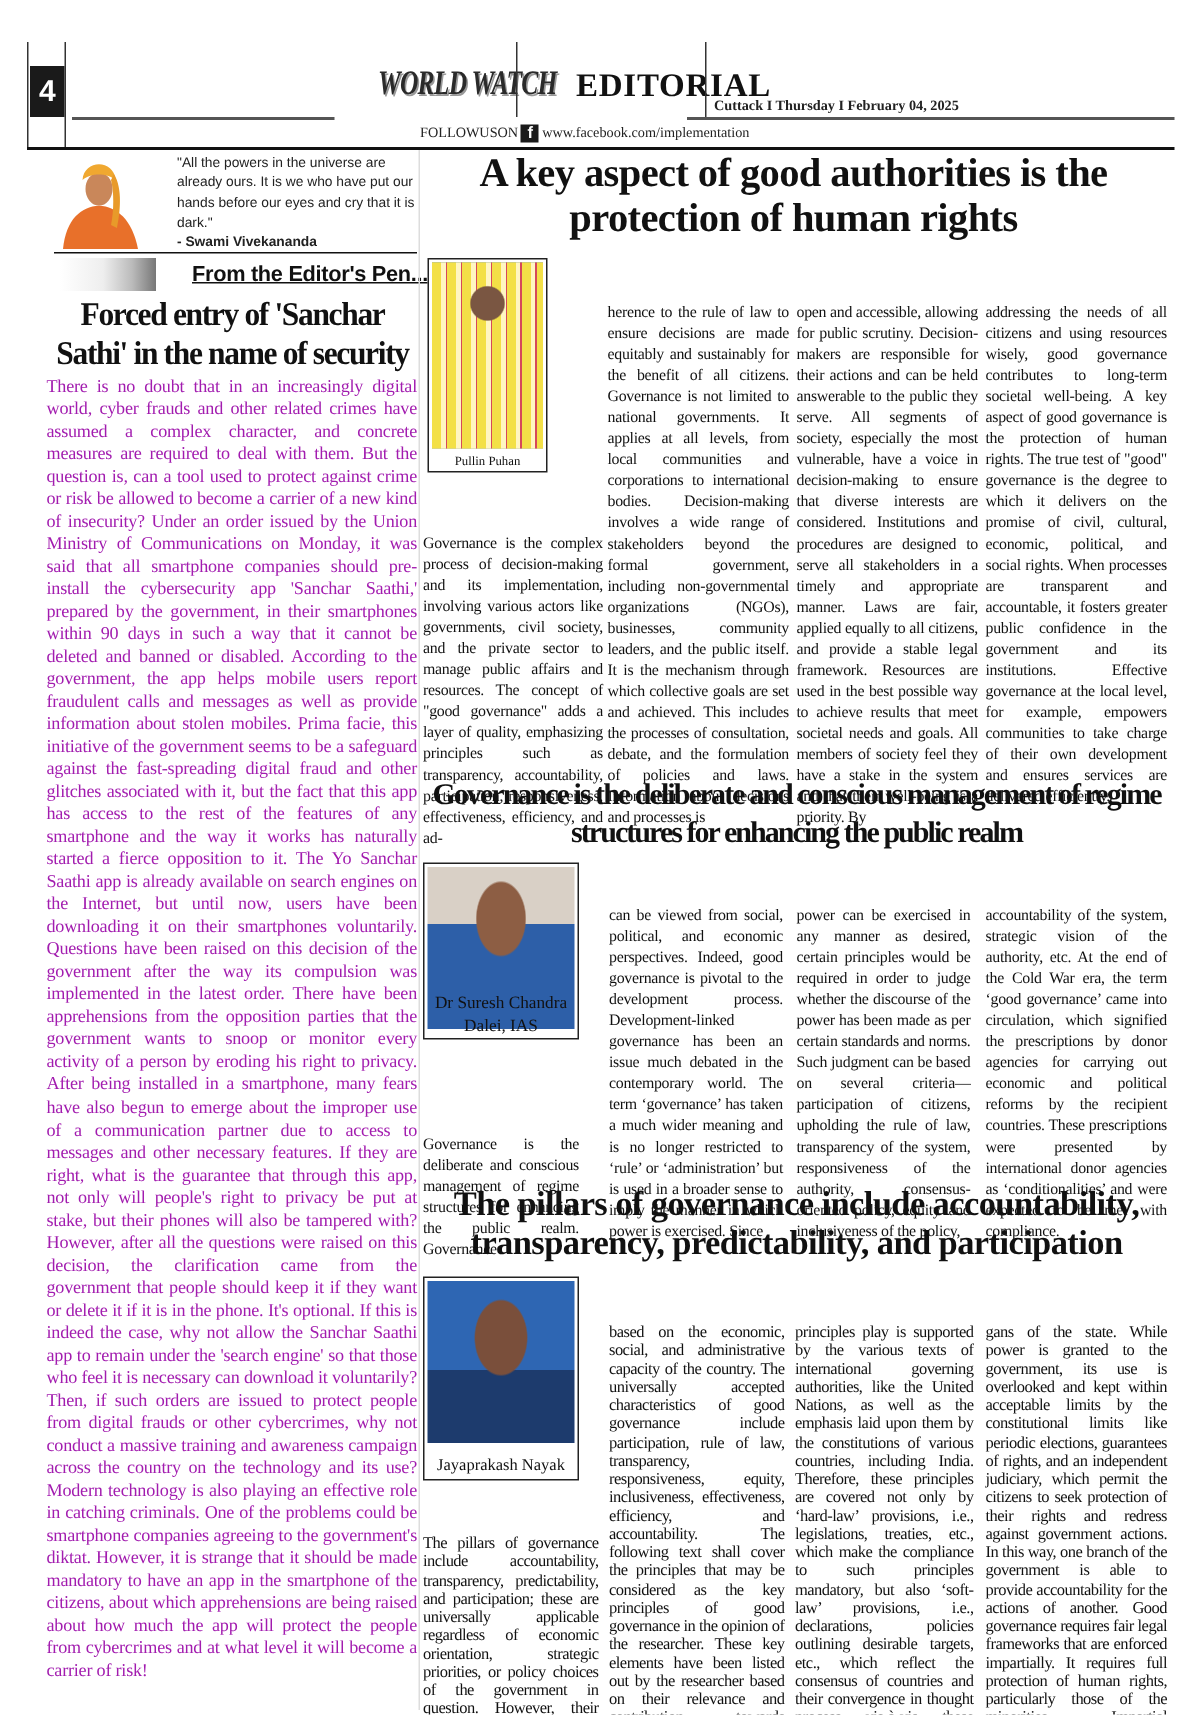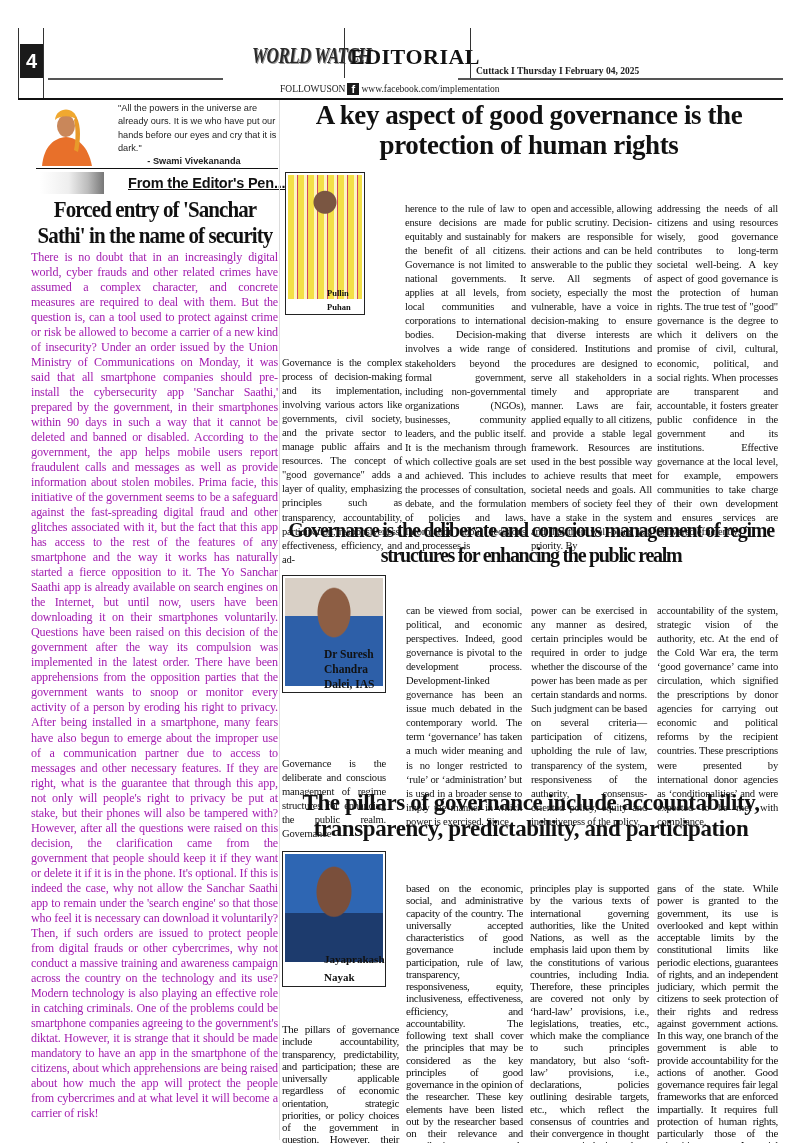--- a/index.html
+++ b/index.html
@@ -11,33 +11,33 @@
   .page-num { position: absolute; left: 20px; top: 44px; width: 23px; height: 34px; background: #1a1a1a; color: #fff;
     font-family: "Liberation Sans", sans-serif; font-weight: bold; font-size: 20px; text-align: center; line-height: 34px; }
   .mast-rule-top { position: absolute; left: 48px; top: 78px; width: 175px; border-top: 2px solid #555; }
   .mast-rule-right { position: absolute; left: 458px; top: 78px; width: 325px; border-top: 2px solid #555; }
   .mast-rule-bottom { position: absolute; left: 18px; top: 98px; width: 765px; border-top: 2px solid #111; }
   .logo { position: absolute; left: 252px; top: 44px; width: 92px; height: 34px; font-family: "Liberation Serif", serif;
     font-weight: bold; font-style: italic; font-size: 17px; letter-spacing: -0.5px; color: #2a2a2a; line-height: 17px;
     text-shadow: 1px 1px 0 #999; transform: scaleY(1.35); transform-origin: top left; white-space: nowrap; }
   .vsep1 { position: absolute; left: 344px; top: 28px; height: 50px; border-left: 1px solid #333; }
   .vsep2 { position: absolute; left: 470px; top: 28px; height: 50px; border-left: 1px solid #333; }
-  .section-title { position: absolute; left: 334px; top: 44px; font-family: "Liberation Serif", serif; font-weight: bold;
+  .section-title { position: absolute; left: 368px; top: 44px; font-family: "Liberation Serif", serif; font-weight: bold;
     font-size: 22px; letter-spacing: 0.5px; color: #111; padding-left: 16px; }
   .dateline { position: absolute; left: 476px; top: 66px; font-family: "Liberation Serif", serif; font-size: 9.5px; font-weight: bold; color: #222; }
   .follow-row { position: absolute; left: 280px; top: 82px; height: 14px; display: flex; align-items: center; gap: 2px;
     font-family: "Liberation Serif", serif; font-size: 9.5px; color: #222; }
   .fb-icon { width: 12px; height: 12px; background: #1a1a1a; color: #fff; font-family: "Liberation Sans", sans-serif;
     font-weight: bold; font-size: 11px; line-height: 13px; text-align: center; display: inline-block; }
 
   
   .quote-block { position: absolute; left: 36px; top: 100px; width: 240px; height: 68px; }
   .swami { position: absolute; left: 0px; top: 2px; width: 60px; height: 64px; }
   .quote-text { position: absolute; left: 82px; top: 2px; width: 160px; font-family: "Liberation Sans", sans-serif; font-size: 9.2px; line-height: 13.3px; color: #222; }
-  .quote-author { display: block; text-align: center; font-weight: bold; padding-right: 8px; }
+  .quote-author { display: block; text-align: left; font-weight: bold; padding-right: 8px; }
   .quote-rule { position: absolute; left: 36px; top: 168px; width: 242px; border-top: 1.5px solid #111; }
 
   
   .pen-img { position: absolute; left: 40px; top: 172px; width: 64px; height: 22px; background: linear-gradient(90deg,#fff 0%,#eee 45%,#bbb 75%,#777 100%); }
   .pen-label { position: absolute; left: 128px; top: 175px; font-family: "Liberation Sans", sans-serif; font-weight: bold; font-size: 14.5px;
     text-decoration: underline; color: #111; letter-spacing: -0.2px; }
   .ed-headline { position: absolute; left: 30px; top: 198px; width: 250px; text-align: center; font-family: "Liberation Serif", serif;
     font-weight: bold; font-size: 21px; line-height: 25px; letter-spacing: -0.9px; color: #111; transform: scaleY(1.05); }
   .ed-body { position: absolute; left: 31px; top: 250px; width: 247px; font-family: "Liberation Serif", serif; font-size: 12.1px;
     line-height: 15.02px; text-align: justify; color: #a21caf; letter-spacing: -0.15px; }
@@ -45,21 +45,21 @@
   .col-divider { position: absolute; left: 279px; top: 100px; height: 1040px; border-left: 1px solid #ddd; }
 
   
   .art-headline { position: absolute; text-align: center; font-family: "Liberation Serif", serif; font-weight: bold; color: #111; }
   .a1-head { left: 282px; top: 100px; width: 494px; font-size: 27px; line-height: 30px; letter-spacing: -0.4px; }
   .a2-head { left: 282px; top: 518px; width: 498px; font-size: 20px; line-height: 25px; letter-spacing: -1.3px; }
   .a3-head { left: 282px; top: 790px; width: 498px; font-size: 23px; line-height: 26px; letter-spacing: -0.4px; }
 
   .photo-frame { position: absolute; border: 1px solid #222; background: #fff; }
   .photo { position: absolute; left: 2px; top: 2px; right: 2px; }
-  .caption { position: absolute; left: 0; right: 0; bottom: 0; text-align: left; font-family: "Liberation Serif", serif; font-weight: bold; color: #111; margin-left: 41px; }
+  .caption { position: absolute; left: 0; right: 0; bottom: 0; text-align: center; font-family: "Liberation Serif", serif; font-weight: normal; color: #111; }
 
   .p1-frame { left: 285px; top: 172px; width: 80px; height: 143px; }
   .p1-frame .photo { height: 124px; background:
       radial-gradient(circle at 50% 22%, #7a5642 0 11px, transparent 12px),
       repeating-linear-gradient(90deg, #f3e047 0 6px, #fff6c2 6px 9px, #d6485a 9px 10px),
       linear-gradient(#5b7b4a, #93a070); }
   .p1-frame .caption { font-size: 8.5px; line-height: 14px; }
 
   .p2-frame { left: 282px; top: 575px; width: 104px; height: 118px; }
   .p2-frame .photo { height: 108px; background:
@@ -111,21 +111,21 @@
 </div>
 <div class="quote-rule"></div>
 
 <div class="pen-img"></div>
 <div class="pen-label">From the Editor's Pen...</div>
 <h1 class="ed-headline">Forced entry of 'Sanchar Sathi' in the name of security</h1>
 <div class="ed-body">There is no doubt that in an increasingly digital world, cyber frauds and other related crimes have assumed a complex character, and concrete measures are required to deal with them. But the question is, can a tool used to protect against crime or risk be allowed to become a carrier of a new kind of insecurity? Under an order issued by the Union Ministry of Communications on Monday, it was said that all smartphone companies should pre-install the cybersecurity app 'Sanchar Saathi,' prepared by the government, in their smartphones within 90 days in such a way that it cannot be deleted and banned or disabled. According to the government, the app helps mobile users report fraudulent calls and messages as well as provide information about stolen mobiles. Prima facie, this initiative of the government seems to be a safeguard against the fast-spreading digital fraud and other glitches associated with it, but the fact that this app has access to the rest of the features of any smartphone and the way it works has naturally started a fierce opposition to it. The Yo Sanchar Saathi app is already available on search engines on the Internet, but until now, users have been downloading it on their smartphones voluntarily. Questions have been raised on this decision of the government after the way its compulsion was implemented in the latest order. There have been apprehensions from the opposition parties that the government wants to snoop or monitor every activity of a person by eroding his right to privacy. After being installed in a smartphone, many fears have also begun to emerge about the improper use of a communication partner due to access to messages and other necessary features. If they are right, what is the guarantee that through this app, not only will people's right to privacy be put at stake, but their phones will also be tampered with? However, after all the questions were raised on this decision, the clarification came from the government that people should keep it if they want or delete it if it is in the phone. It's optional. If this is indeed the case, why not allow the Sanchar Saathi app to remain under the 'search engine' so that those who feel it is necessary can download it voluntarily? Then, if such orders are issued to protect people from digital frauds or other cybercrimes, why not conduct a massive training and awareness campaign across the country on the technology and its use? Modern technology is also playing an effective role in catching criminals. One of the problems could be smartphone companies agreeing to the government's diktat. However, it is strange that it should be made mandatory to have an app in the smartphone of the citizens, about which apprehensions are being raised about how much the app will protect the people from cybercrimes and at what level it will become a carrier of risk!</div>
 
 <div class="col-divider"></div>
 
-<h2 class="art-headline a1-head">A key aspect of good governance is the protection of human rights</h2>
+<h2 class="art-headline a1-head">A key aspect of good authorities is the protection of human rights</h2>
 <div class="photo-frame p1-frame">
   <div class="photo"></div>
   <div class="caption">Pullin Puhan</div>
 </div>
 <div class="body-col a1" style="left:282px; top:319px; width:120px;">Governance is the complex process of decision-making and its implementation, involving various actors like governments, civil society, and the private sector to manage public affairs and resources. The concept of "good governance" adds a layer of quality, emphasizing principles such as transparency, accountability, participation, responsiveness, effectiveness, efficiency, and ad-</div>
 <div class="body-col a1" style="left:405px; top:165px; width:121px;">herence to the rule of law to ensure decisions are made equitably and sustainably for the benefit of all citizens. Governance is not limited to national governments. It applies at all levels, from local communities and corporations to international bodies. Decision-making involves a wide range of stakeholders beyond the formal government, including non-governmental organizations (NGOs), businesses, community leaders, and the public itself. It is the mechanism through which collective goals are set and achieved. This includes the processes of consultation, debate, and the formulation of policies and laws. Information about decisions and processes is</div>
 <div class="body-col a1" style="left:531px; top:165px; width:121px;">open and accessible, allowing for public scrutiny. Decision-makers are responsible for their actions and can be held answerable to the public they serve. All segments of society, especially the most vulnerable, have a voice in decision-making to ensure that diverse interests are considered. Institutions and procedures are designed to serve all stakeholders in a timely and appropriate manner. Laws are fair, applied equally to all citizens, and provide a stable legal framework. Resources are used in the best possible way to achieve results that meet societal needs and goals. All members of society feel they have a stake in the system and that their well-being is a priority. By</div>
 <div class="body-col a1" style="left:657px; top:165px; width:121px;">addressing the needs of all citizens and using resources wisely, good governance contributes to long-term societal well-being. A key aspect of good governance is the protection of human rights. The true test of "good" governance is the degree to which it delivers on the promise of civil, cultural, economic, political, and social rights. When processes are transparent and accountable, it fosters greater public confidence in the government and its institutions. Effective governance at the local level, for example, empowers communities to take charge of their own development and ensures services are delivered efficiently.</div>
 
 <h2 class="art-headline a2-head">Governance is the deliberate and conscious management of regime structures for enhancing the public realm</h2>

